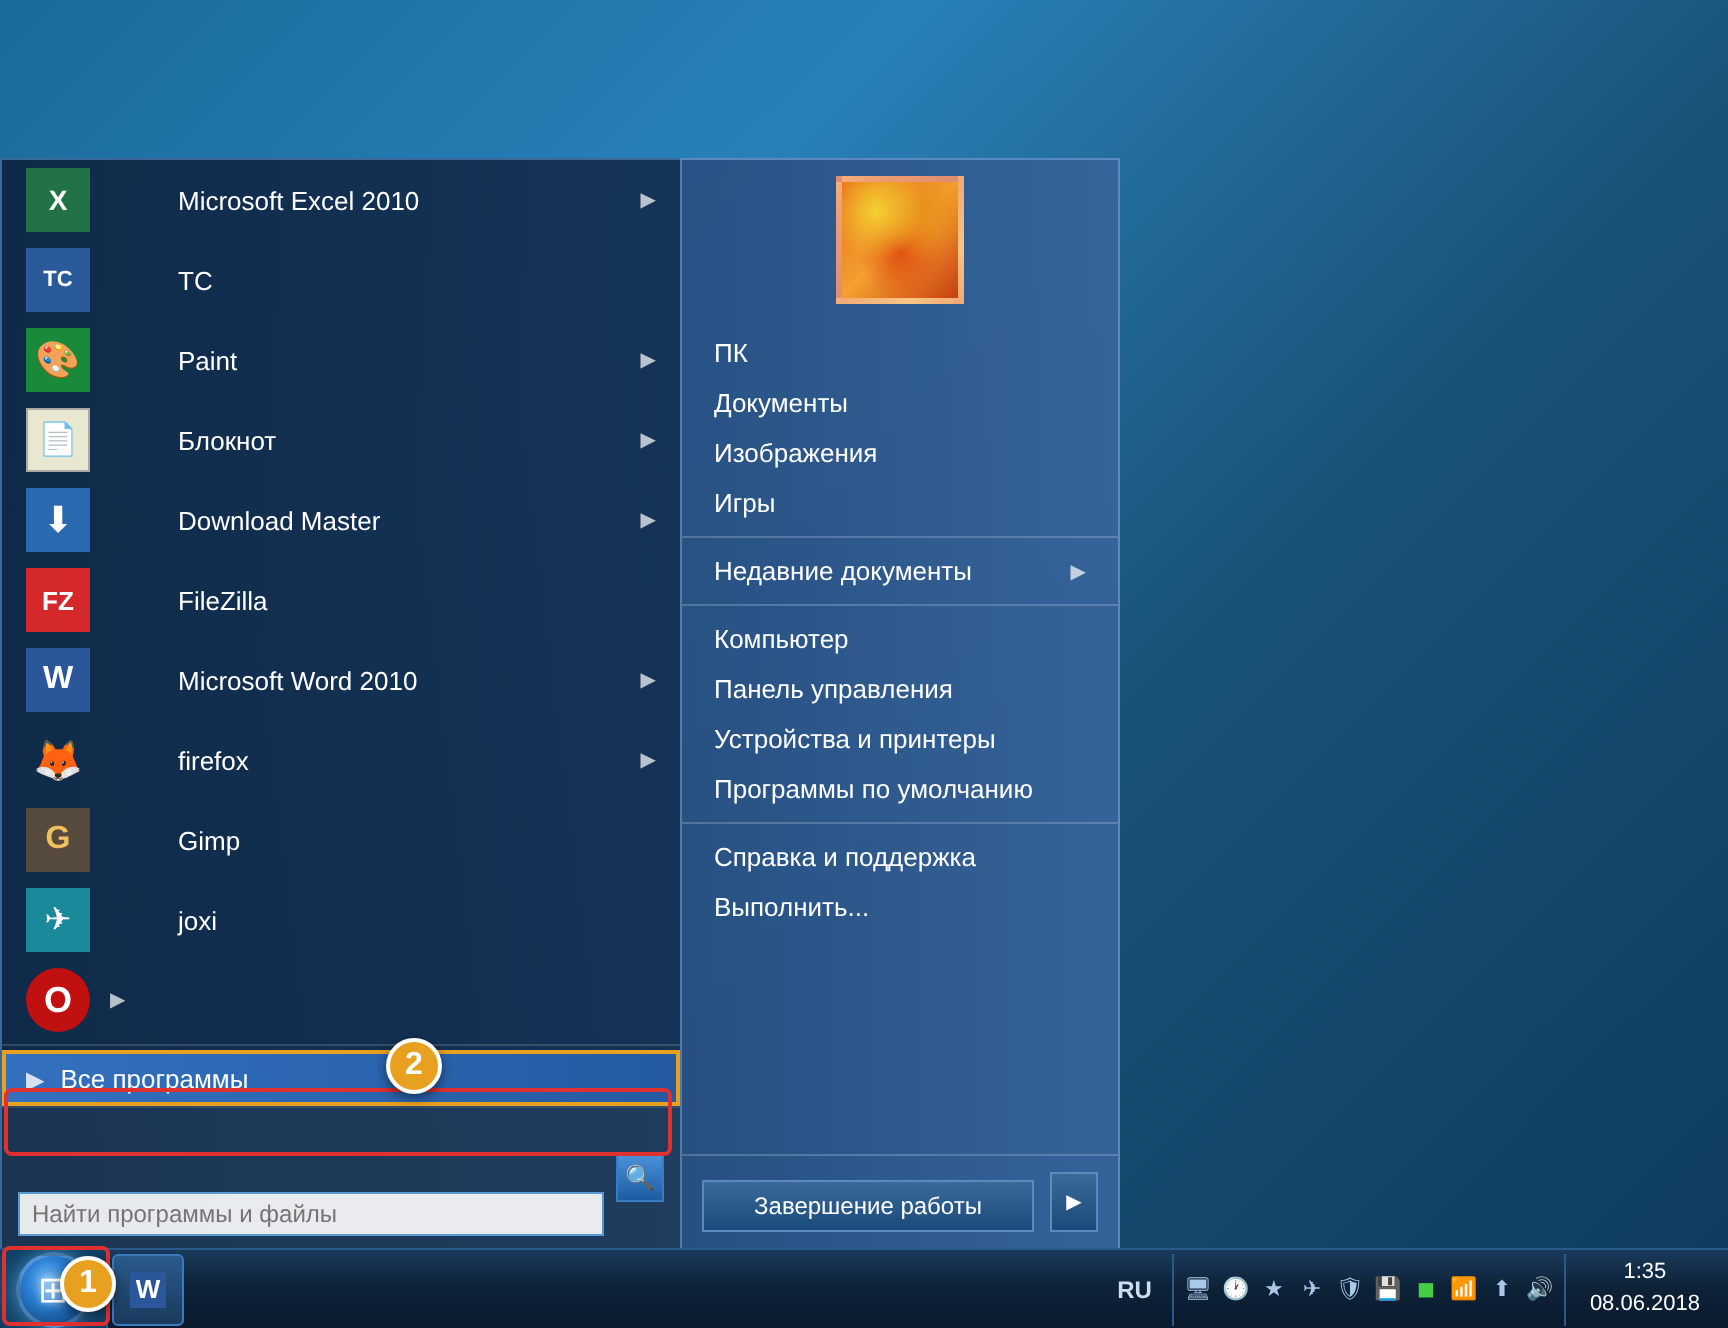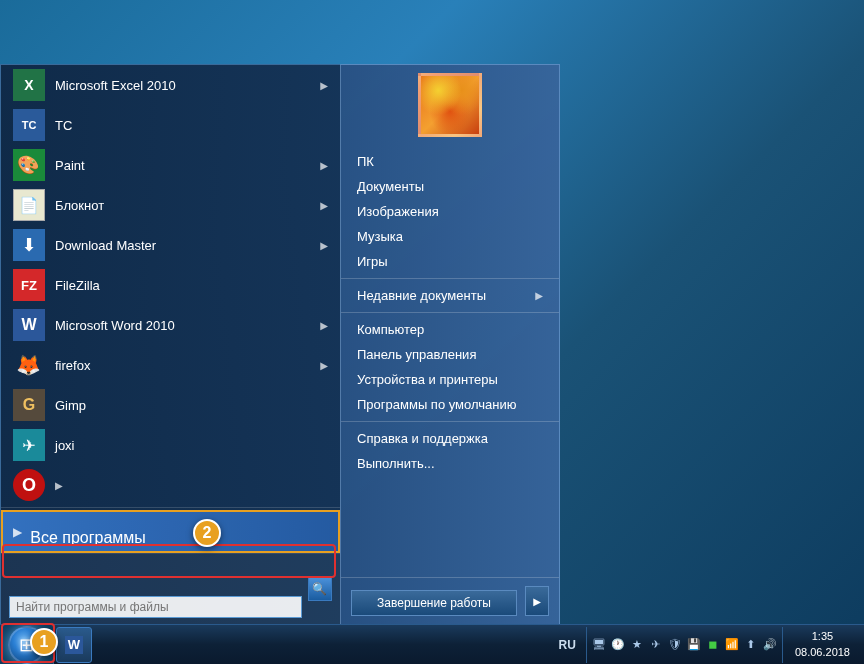--- a/index.html
+++ b/index.html
@@ -219,20 +219,21 @@
       align-items: center;
       justify-content: center;
       flex-shrink: 0;
       font-size: 20px;
     }
 
     .menu-item-label {
       color: white;
       font-size: 13px;
       flex: 1;
+      margin-left: 34px;
     }
 
     .menu-item-arrow {
       color: rgba(255,255,255,0.7);
       font-size: 10px;
     }
 
     
     .menu-separator {
       height: 1px;
@@ -257,22 +258,21 @@
       outline-offset: -2px;
     }
 
     .all-programs-arrow {
       color: rgba(255,255,255,0.8);
       font-size: 12px;
     }
 
     .all-programs-label {
       color: white;
-      font-size: 16px;
-      margin-top: 12px;
+      font-size: 13px;
     }
 
     
     .search-box {
       display: flex;
       align-items: center;
       padding: 6px 8px;
       background: rgba(255,255,255,0.05);
       border-top: 1px solid rgba(255,255,255,0.1);
       gap: 6px;
@@ -500,23 +500,20 @@
         </div>
 
         <div class="right-item">
           <span class="right-item-label">Документы</span>
         </div>
 
         <div class="right-item">
           <span class="right-item-label">Изображения</span>
         </div>
 
-        <div class="right-item">
-          <span class="right-item-label">Музыка</span>
-        </div>
 
         <div class="right-item">
           <span class="right-item-label">Игры</span>
         </div>
         <div class="right-separator"></div>
 
         <div class="right-item">
           <span class="right-item-label">Недавние документы</span>
           <span class="right-item-arrow">▶</span>
         </div>

